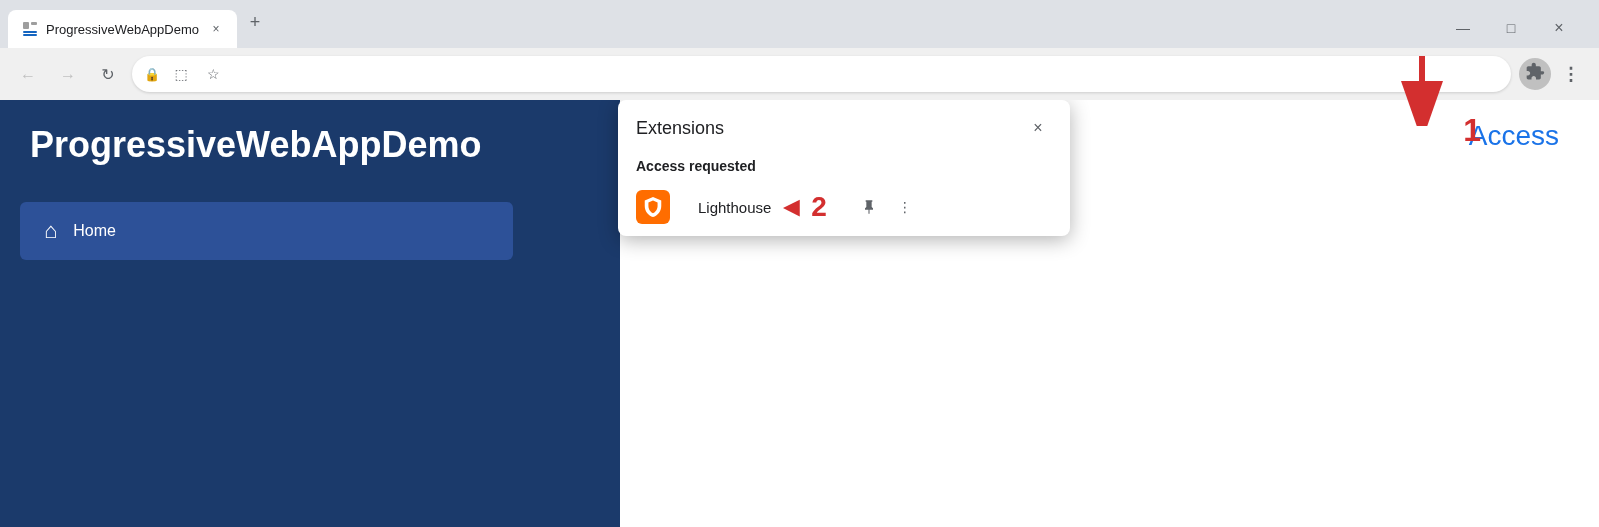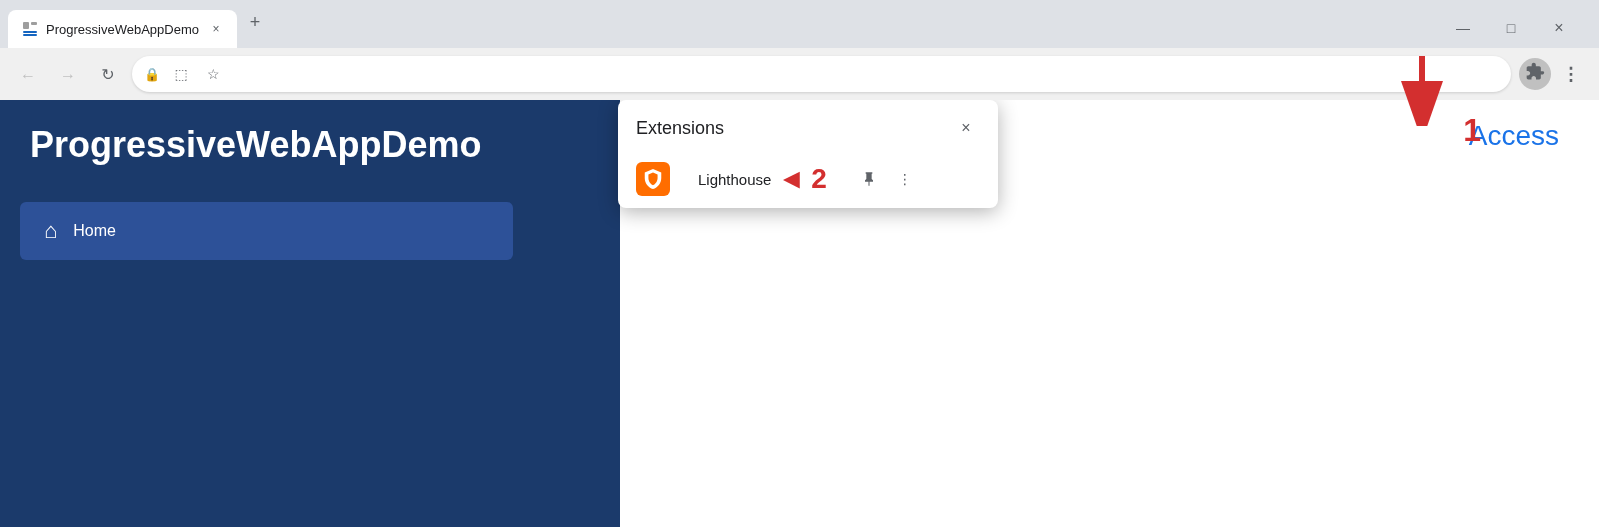--- a/index.html
+++ b/index.html
@@ -42,21 +42,21 @@
     .site-nav { padding: 12px 20px; }
     .nav-home-btn { background: #2d5198; border-radius: 6px; padding: 16px 24px; display: flex; align-items: center; gap: 16px; cursor: pointer; width: 85%; }
     .nav-home-icon { color: white; font-size: 22px; }
     .nav-home-label { color: white; font-size: 16px; font-weight: 400; }
 
     
     .page-right { flex: 1; background: #ffffff; display: flex; align-items: flex-start; justify-content: flex-end; padding: 20px 40px 0 0; }
     .about-link { color: #1a73e8; font-size: 28px; font-weight: 400; text-decoration: none; cursor: pointer; }
 
     
-    .extensions-panel { position: absolute; top: 0; left: 618px; width: 380px; background: #ffffff; border-radius: 8px; box-shadow: 0 4px 20px rgba(0,0,0,0.3); z-index: 50; padding: 0; }
+    .extensions-panel { position: absolute; top: 0; left: 618px; width: 452px; background: #ffffff; border-radius: 8px; box-shadow: 0 4px 20px rgba(0,0,0,0.3); z-index: 50; padding: 0; }
     .panel-header { display: flex; align-items: center; justify-content: space-between; padding: 14px 18px 8px; }
     .panel-title { font-size: 18px; color: #202124; font-weight: 400; }
     .panel-close { width: 28px; height: 28px; border-radius: 50%; display: flex; align-items: center; justify-content: center; cursor: pointer; border: none; background: transparent; color: #5f6368; font-size: 16px; }
     .panel-section-title { padding: 8px 18px 4px; font-size: 14px; font-weight: bold; color: #202124; }
     .panel-section-desc { padding: 4px 18px 12px; font-size: 13px; color: #5f6368; }
     .extension-item { display: flex; align-items: center; padding: 12px 18px; gap: 28px; }
     .ext-icon { width: 34px; height: 34px; background: #ff6d00; border-radius: 6px; display: flex; align-items: center; justify-content: center; flex-shrink: 0; }
     .ext-name { flex: 1; font-size: 15px; color: #202124; }
     .ext-actions { display: flex; align-items: center; gap: 8px; }
     .ext-pin-btn { width: 28px; height: 28px; border-radius: 50%; display: flex; align-items: center; justify-content: center; cursor: pointer; border: none; background: transparent; color: #5f6368; font-size: 14px; }
@@ -149,20 +149,21 @@
 
     <div class="page-right">
       <a class="about-link">Access</a>
     </div>
 
     <div class="extensions-panel">
       <div class="panel-header">
         <span class="panel-title">Extensions</span>
         <button class="panel-close">×</button>
       </div>
+      <div class="panel-section-title">Access requested</div>
 
       <div class="extension-item">
         <div class="ext-icon">
           <svg width="22" height="22" viewBox="0 0 24 24" fill="white">
             <path d="M12 1L3 5v6c0 5.55 3.84 10.74 9 12 5.16-1.26 9-6.45 9-12V5l-9-4zm0 4l5 2.18V11c0 3.5-2.33 6.79-5 7.93-2.67-1.14-5-4.43-5-7.93V7.18L12 5z"></path>
           </svg>
         </div>
         <div class="lighthouse-arrow">
           <span class="ext-name">Lighthouse</span>
 

